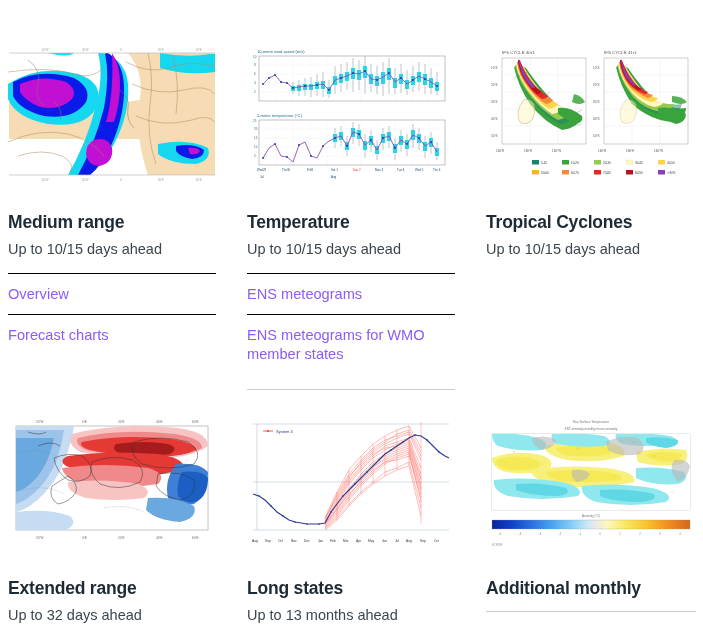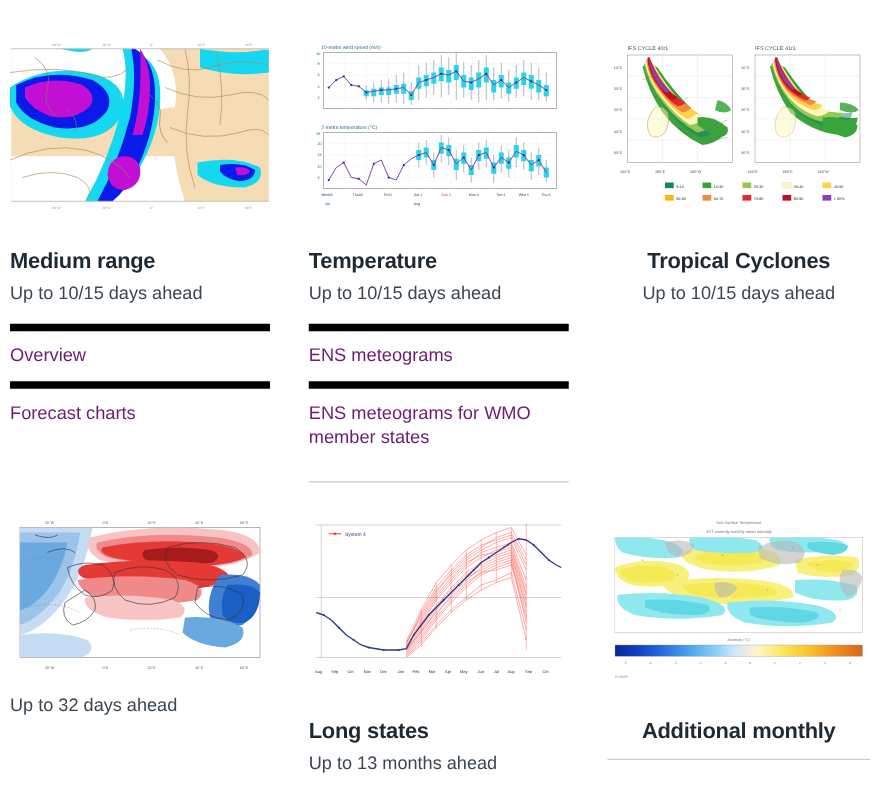--- a/index.html
+++ b/index.html
@@ -3,28 +3,28 @@
 <meta charset="utf-8">
 <style>
   * { box-sizing: border-box; margin: 0; padding: 0; }
   html, body {
     width: 703px; height: 640px;
     background: #ffffff;
     font-family: "Liberation Sans", sans-serif;
     overflow: hidden;
   }
   .grid {
-    padding: 30px 6px 0 8px;
+    padding: 44px 6px 0 8px;
     display: grid;
     grid-template-columns: 208px 208px 210px;
     column-gap: 31px;
     row-gap: 0;
   }
   .card { width: 208px; }
-  .card.c3 { width: 210px; text-align: center; }
+  .card.c3 { width: 210px; }
 
   
   .thumb {
     width: 100%;
     height: 140px;
     background: #ffffff;
     position: relative;
     overflow: hidden;
   }
   .thumb svg { display: block; width: 100%; height: 100%; }
@@ -41,24 +41,24 @@
   .subtitle {
     font-size: 14.5px;
     color: #3b4650;
     margin-top: 9px;
     line-height: 1.2;
   }
   .links { margin-top: 14px; }
   .link {
     display: block;
     font-size: 14.6px;
-    color: #701a75;
+    color: #8b5cf6;
     text-decoration: none;
     padding: 11px 0 11px 0;
-    border-top: 6px solid #000000;
+    border-top: 1px solid #000000;
     line-height: 1.28;
     cursor: pointer;
   }
   .link:last-child { }
   .divider-only {
     border-top: 1px solid #c8cdd1;
     margin-top: 14px;
     height: 1px;
   }
   .row2 .title { margin-top: 26px; }
@@ -501,20 +501,21 @@
           <text x="148" y="11">40°E</text>
             <text x="184" y="11">60°E</text>
           <text x="28" y="127">20°W</text>
             <text x="74" y="127">0°E</text>
             <text x="110" y="127">20°E</text>
           <text x="148" y="127">40°E</text>
             <text x="184" y="127">60°E</text>
         </g>
       </svg>
     </div>
+    <div class="title">Extended range</div>
     <div class="subtitle">Up to 32 days ahead</div>
   </div>
 
   <div class="card row2">
     <div class="thumb" style="margin-top:22px;">
       <svg viewBox="0 0 208 140" preserveAspectRatio="none">
         <rect x="0" y="0" width="208" height="140" fill="#ffffff"></rect>
         <g stroke="#9fb4c8" stroke-width="0.45">
           <line x1="6" y1="12" x2="202" y2="12"></line>
           <line x1="6" y1="70" x2="202" y2="70"></line>

